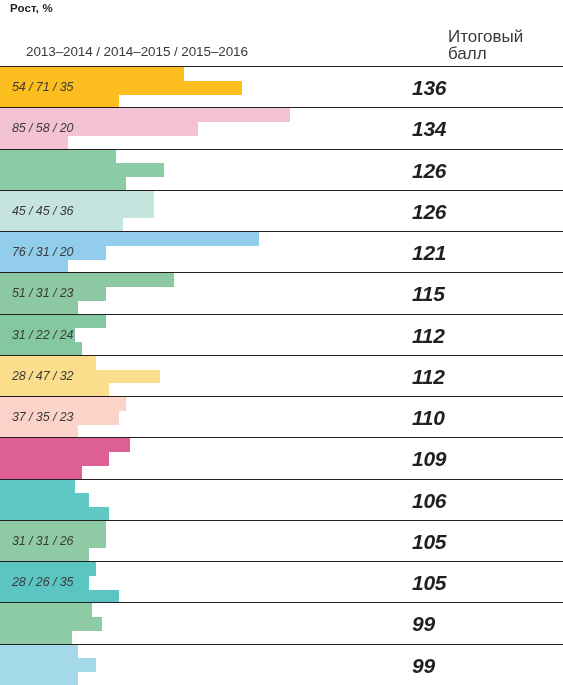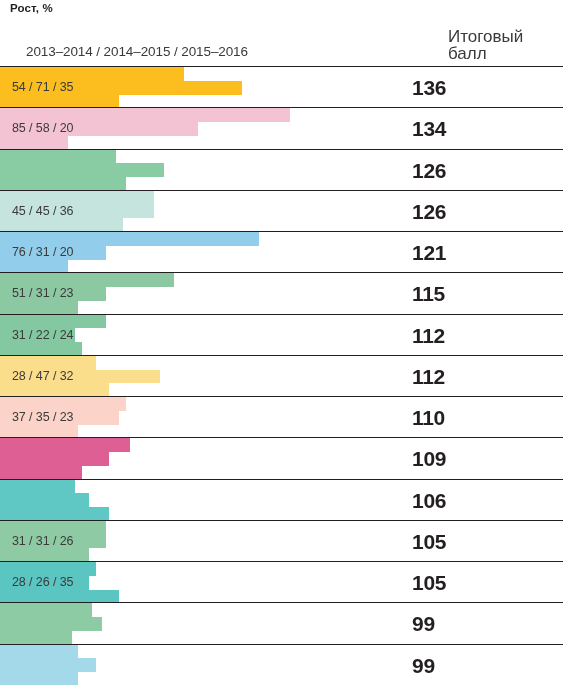--- a/index.html
+++ b/index.html
@@ -72,20 +72,21 @@
     width: 563px;
     height: 619px;
   }
   .row {
     position: relative;
     width: 563px;
     height: 41.27px;
     box-sizing: border-box;
     border-top: 1px solid #231f20;
     overflow: hidden;
+    font-style: italic;
   }
   .row:first-child { border-top: 1px solid #231f20; }
 
   .seg {
     position: absolute;
     left: 0;
     height: 13.76px;
   }
   .seg-0 { top: 0; }
   .seg-1 { top: 13.76px; }

